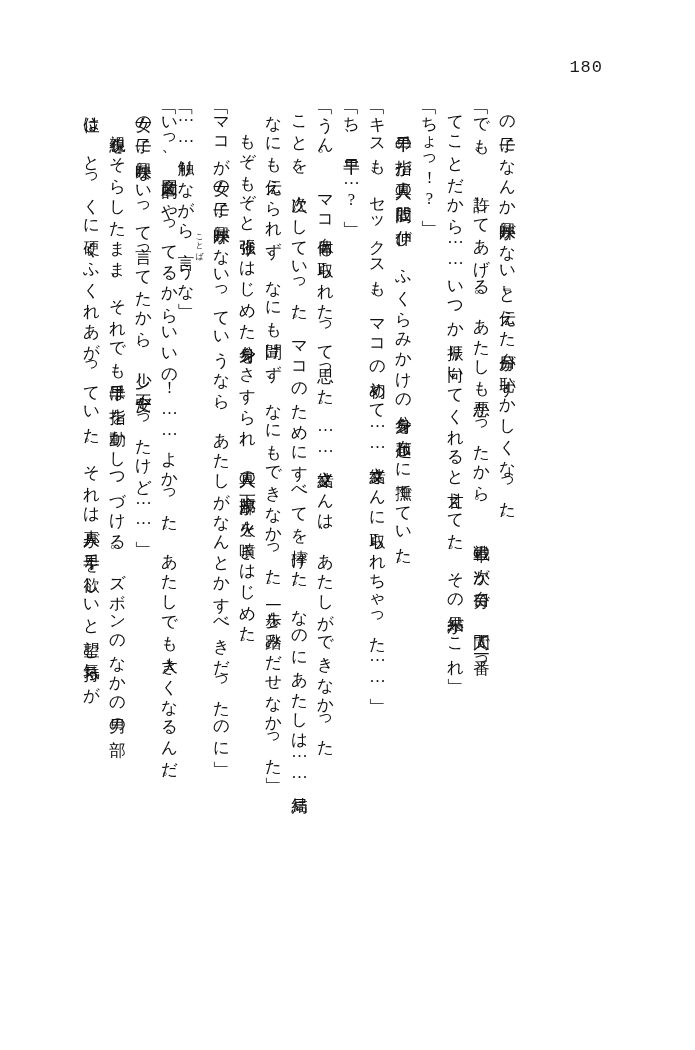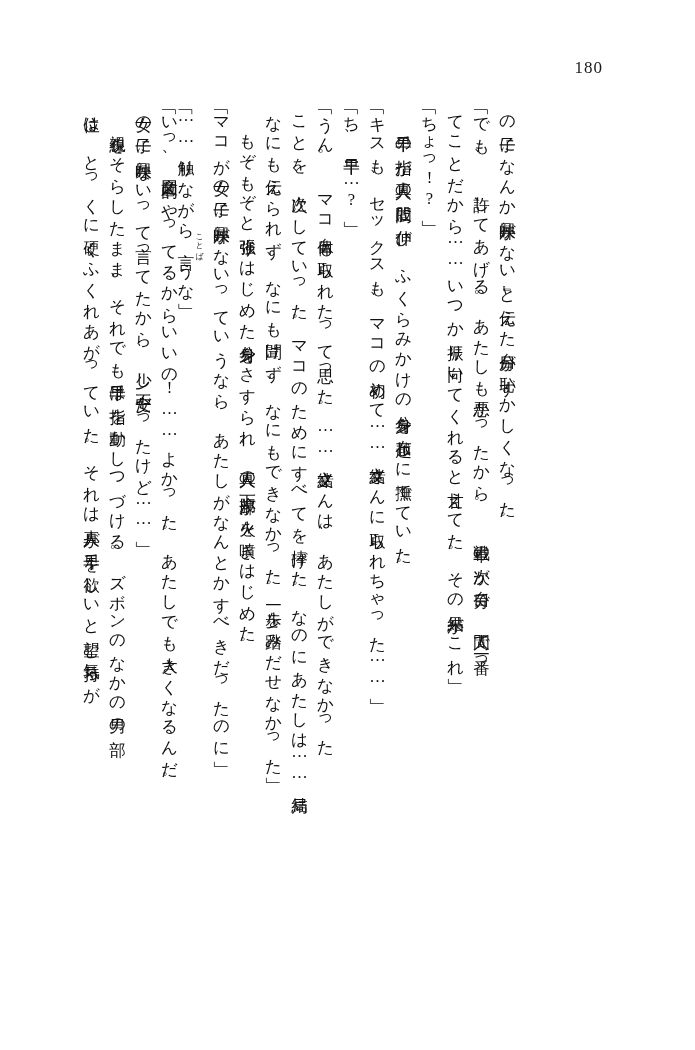--- a/index.html
+++ b/index.html
@@ -19,21 +19,21 @@
     overflow: hidden;
   }
   
   .page-number {
     position: absolute;
     top: 58px;
     right: 92px;
     font-size: 17px;
     letter-spacing: 1px;
     color: #1a1a1a;
-    font-family: Liberation Serif, serif;
+    font-family: Liberation Mono, monospace;
   }
 
   
   .body-text {
     position: absolute;
     top: 104px;
     right: 62px;
     height: 840px;
     width: 560px;
     display: flex;

